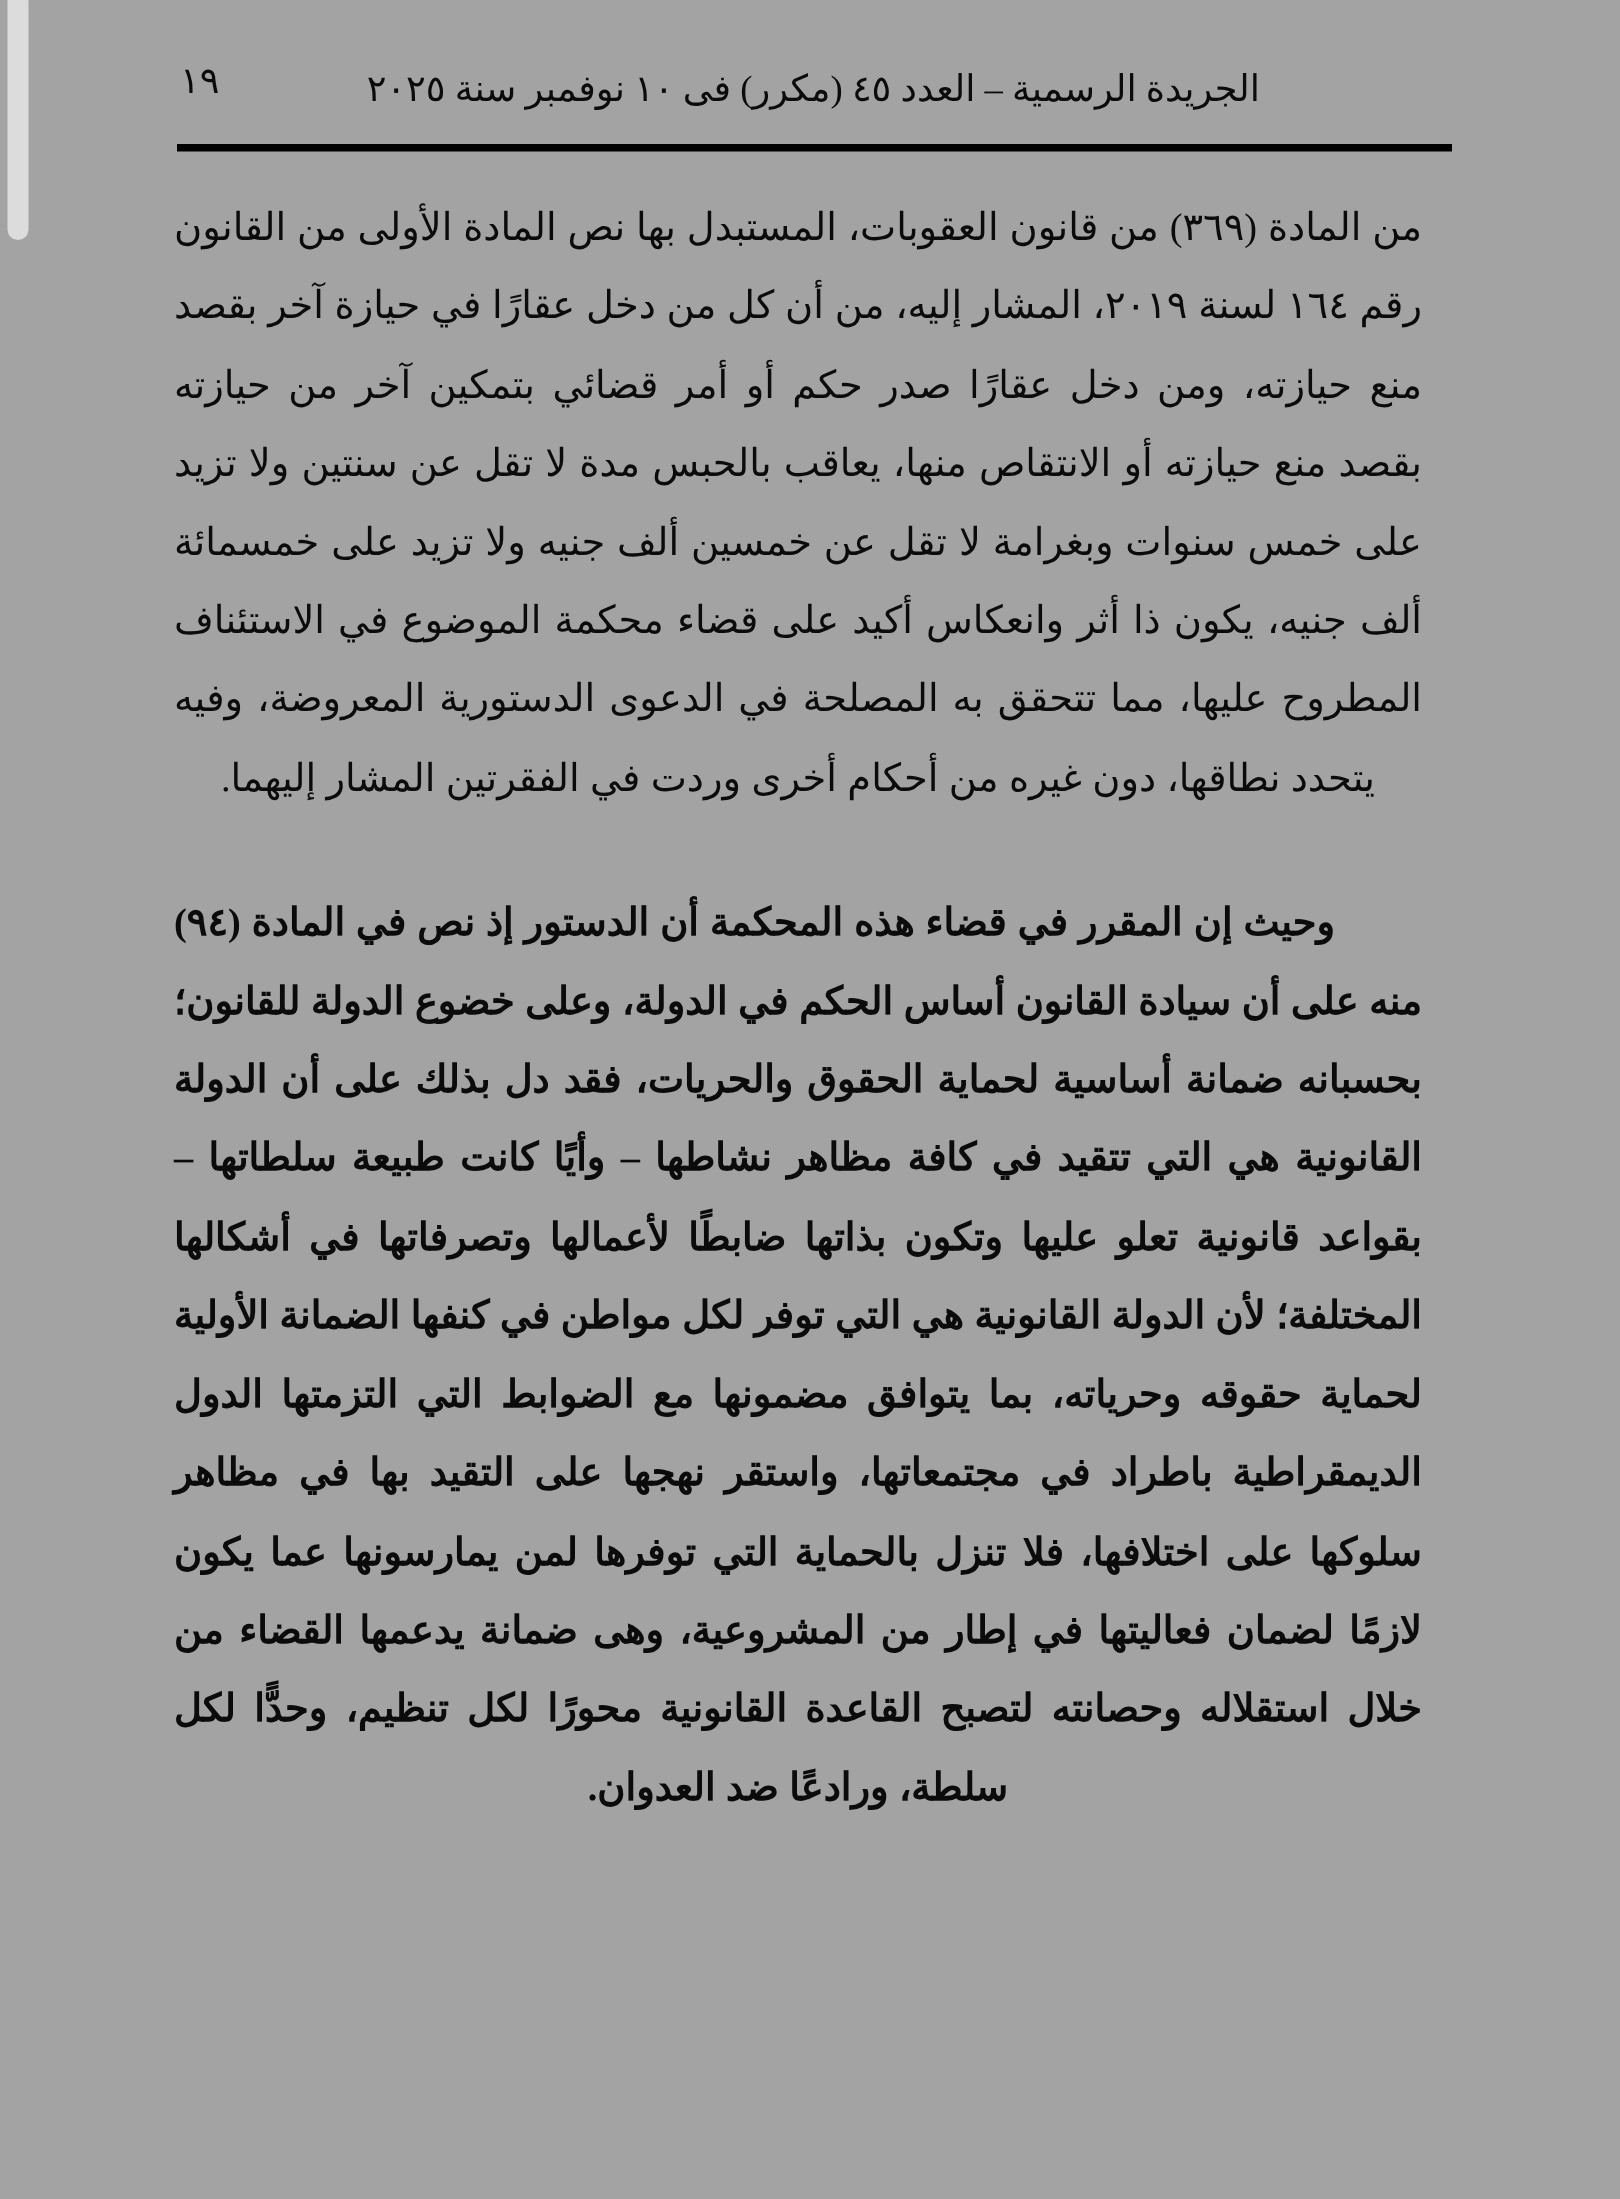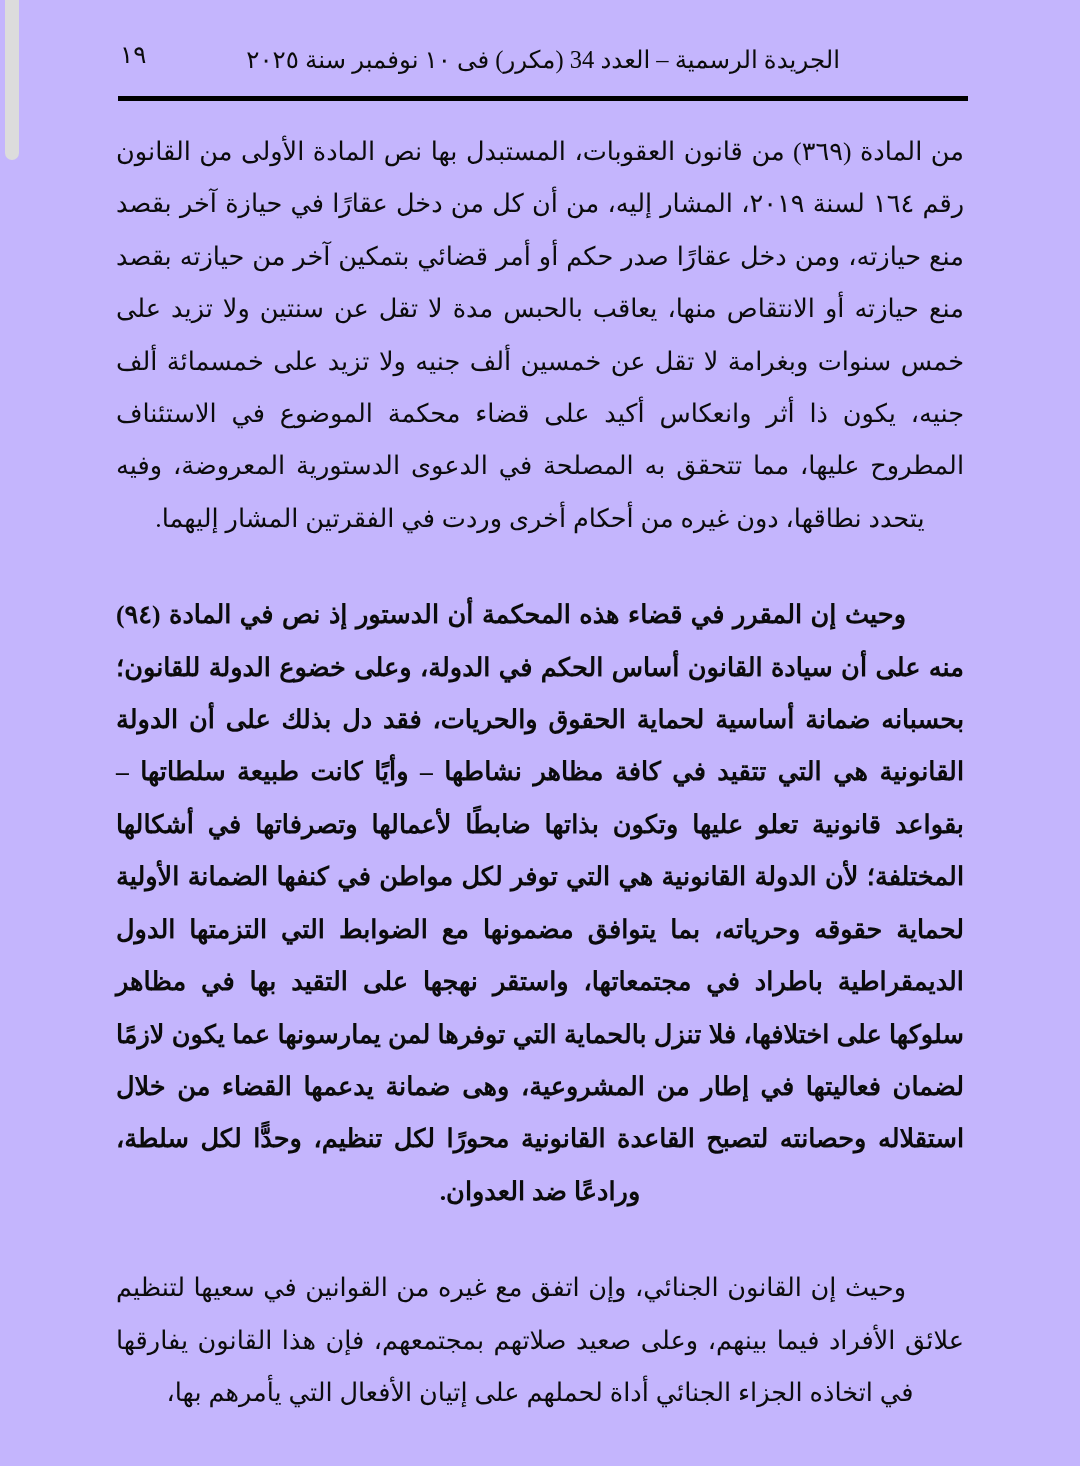--- a/index.html
+++ b/index.html
@@ -4,21 +4,21 @@
 <style>
   html, body {
     margin: 0;
     padding: 0;
     background: #ffffff;
   }
   .page {
     position: relative;
     width: 1080px;
     height: 1466px;
-    background: #c4b5fd;
+    background: #a3a3a3;
     overflow: hidden;
     font-family: "Liberation Serif", "DejaVu Serif", serif;
     color: #0b0b0b;
   }
 
   
   .scroll-track {
     position: absolute;
     left: 0;
     top: 0;
@@ -87,21 +87,21 @@
   
   .body {
     position: absolute;
     top: 126px;
     right: 116px;
     left: 116px;
     width: 848px;
   }
 
   p.para {
-    margin: 0 0 0 0;
+    margin: 0 16px 0 0;
     text-align: justify;
     text-align-last: center;
     font-size: 25.6px;
     line-height: 52.4px;
     word-spacing: 0.5px;
     text-justify: inter-word;
   }
   p.para.p1 { text-indent: 0; }
   p.para.p2 { text-indent: 58px; margin-top: 44px; font-weight: bold; }
   p.para.p3 { text-indent: 58px; margin-top: 44px; }
@@ -112,25 +112,24 @@
 <div class="page">
 
   <div class="scroll-track">
     <div class="scroll-thumb"></div>
   </div>
 
   <div class="sheet">
 
     <div class="header">
       <span class="page-number">١٩</span>
-      <span class="header-title">الجريدة الرسمية – العدد 34 (مكرر) فى ١٠ نوفمبر سنة ٢٠٢٥</span>
+      <span class="header-title">الجريدة الرسمية – العدد ٤٥ (مكرر) فى ١٠ نوفمبر سنة ٢٠٢٥</span>
     </div>
 
     <div class="rule"></div>
 
     <div class="body">
       <p class="para p1">من المادة (٣٦٩) من قانون العقوبات، المستبدل بها نص المادة الأولى من القانون رقم ١٦٤ لسنة ٢٠١٩، المشار إليه، من أن كل من دخل عقارًا في حيازة آخر بقصد منع حيازته، ومن دخل عقارًا صدر حكم أو أمر قضائي بتمكين آخر من حيازته بقصد منع حيازته أو الانتقاص منها، يعاقب بالحبس مدة لا تقل عن سنتين ولا تزيد على خمس سنوات وبغرامة لا تقل عن خمسين ألف جنيه ولا تزيد على خمسمائة ألف جنيه، يكون ذا أثر وانعكاس أكيد على قضاء محكمة الموضوع في الاستئناف المطروح عليها، مما تتحقق به المصلحة في الدعوى الدستورية المعروضة، وفيه يتحدد نطاقها، دون غيره من أحكام أخرى وردت في الفقرتين المشار إليهما.</p>
       <p class="para p2">وحيث إن المقرر في قضاء هذه المحكمة أن الدستور إذ نص في المادة (٩٤) منه على أن سيادة القانون أساس الحكم في الدولة، وعلى خضوع الدولة للقانون؛ بحسبانه ضمانة أساسية لحماية الحقوق والحريات، فقد دل بذلك على أن الدولة القانونية هي التي تتقيد في كافة مظاهر نشاطها – وأيًا كانت طبيعة سلطاتها – بقواعد قانونية تعلو عليها وتكون بذاتها ضابطًا لأعمالها وتصرفاتها في أشكالها المختلفة؛ لأن الدولة القانونية هي التي توفر لكل مواطن في كنفها الضمانة الأولية لحماية حقوقه وحرياته، بما يتوافق مضمونها مع الضوابط التي التزمتها الدول الديمقراطية باطراد في مجتمعاتها، واستقر نهجها على التقيد بها في مظاهر سلوكها على اختلافها، فلا تنزل بالحماية التي توفرها لمن يمارسونها عما يكون لازمًا لضمان فعاليتها في إطار من المشروعية، وهى ضمانة يدعمها القضاء من خلال استقلاله وحصانته لتصبح القاعدة القانونية محورًا لكل تنظيم، وحدًّا لكل سلطة، ورادعًا ضد العدوان.</p>
-      <p class="para p3">وحيث إن القانون الجنائي، وإن اتفق مع غيره من القوانين في سعيها لتنظيم علائق الأفراد فيما بينهم، وعلى صعيد صلاتهم بمجتمعهم، فإن هذا القانون يفارقها في اتخاذه الجزاء الجنائي أداة لحملهم على إتيان الأفعال التي يأمرهم بها،</p>
     </div>
 
   </div>
 </div>
 
 </body></html>

